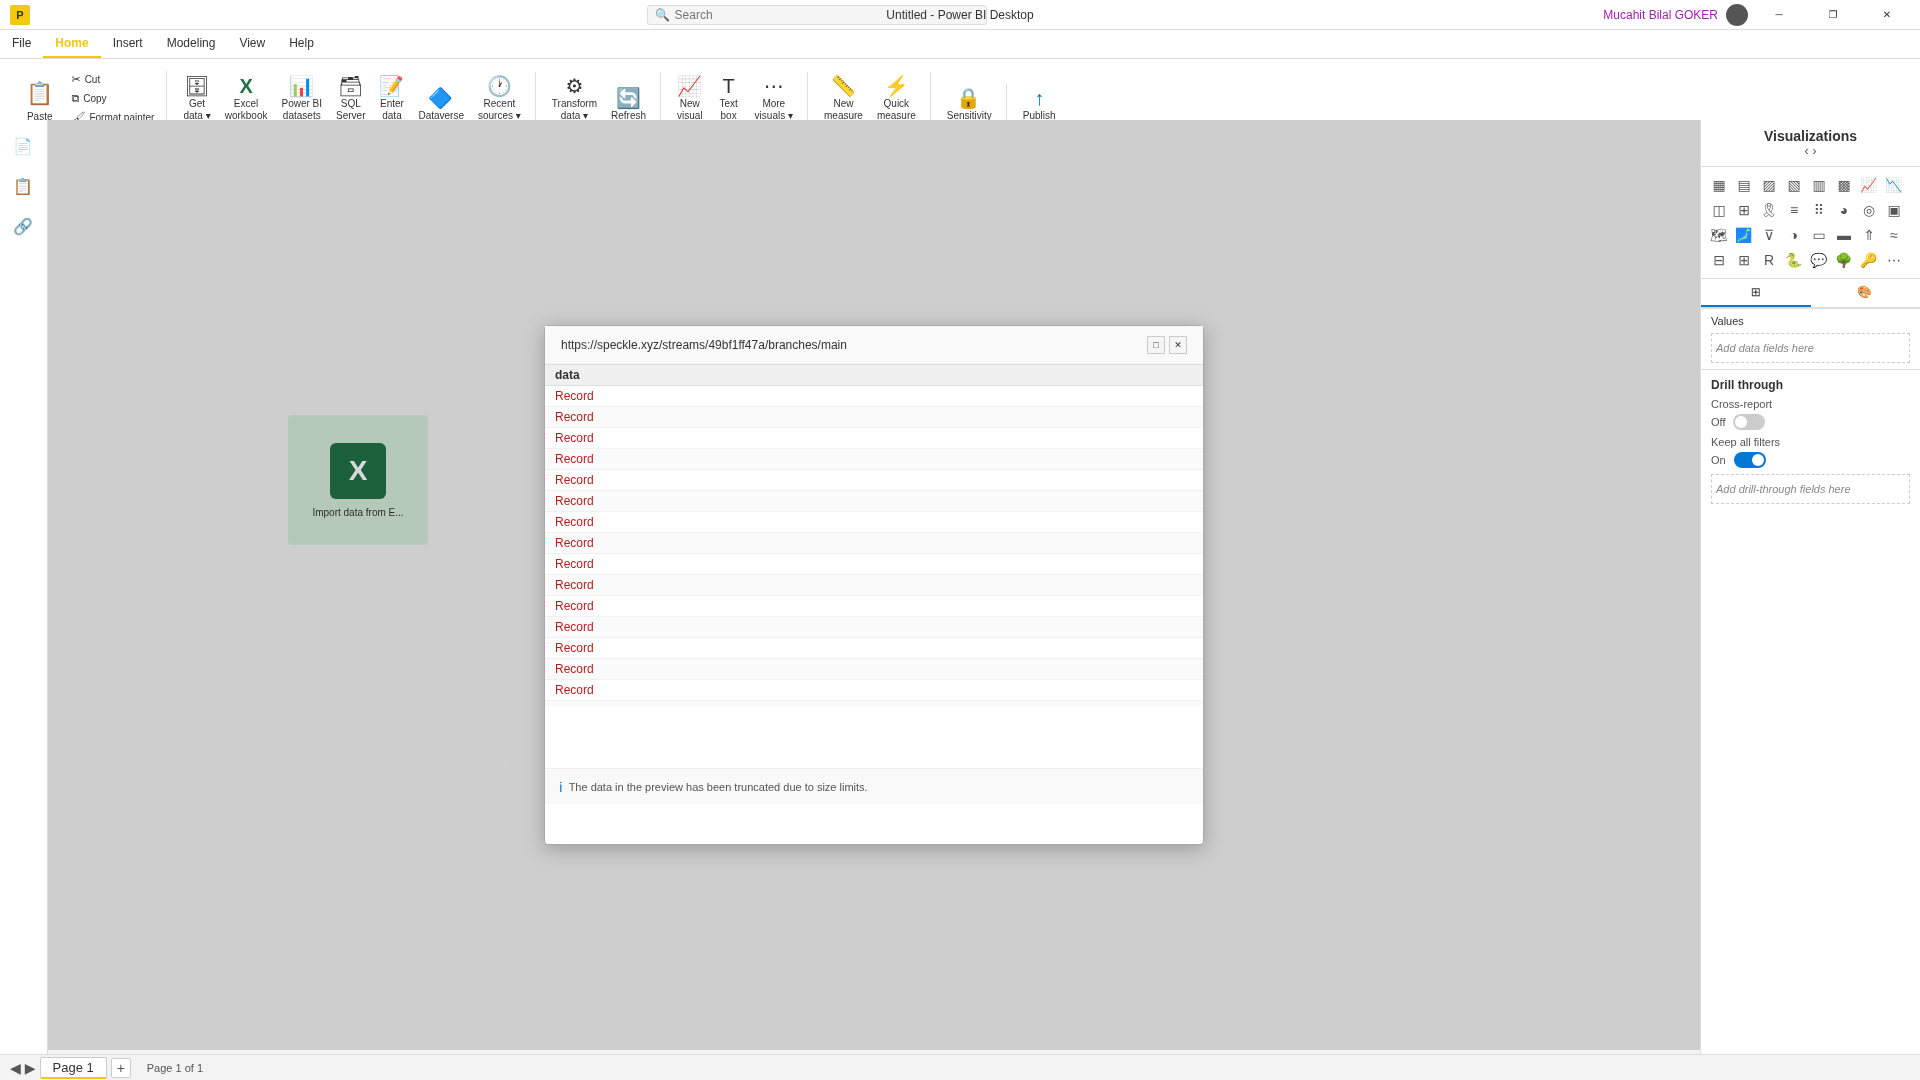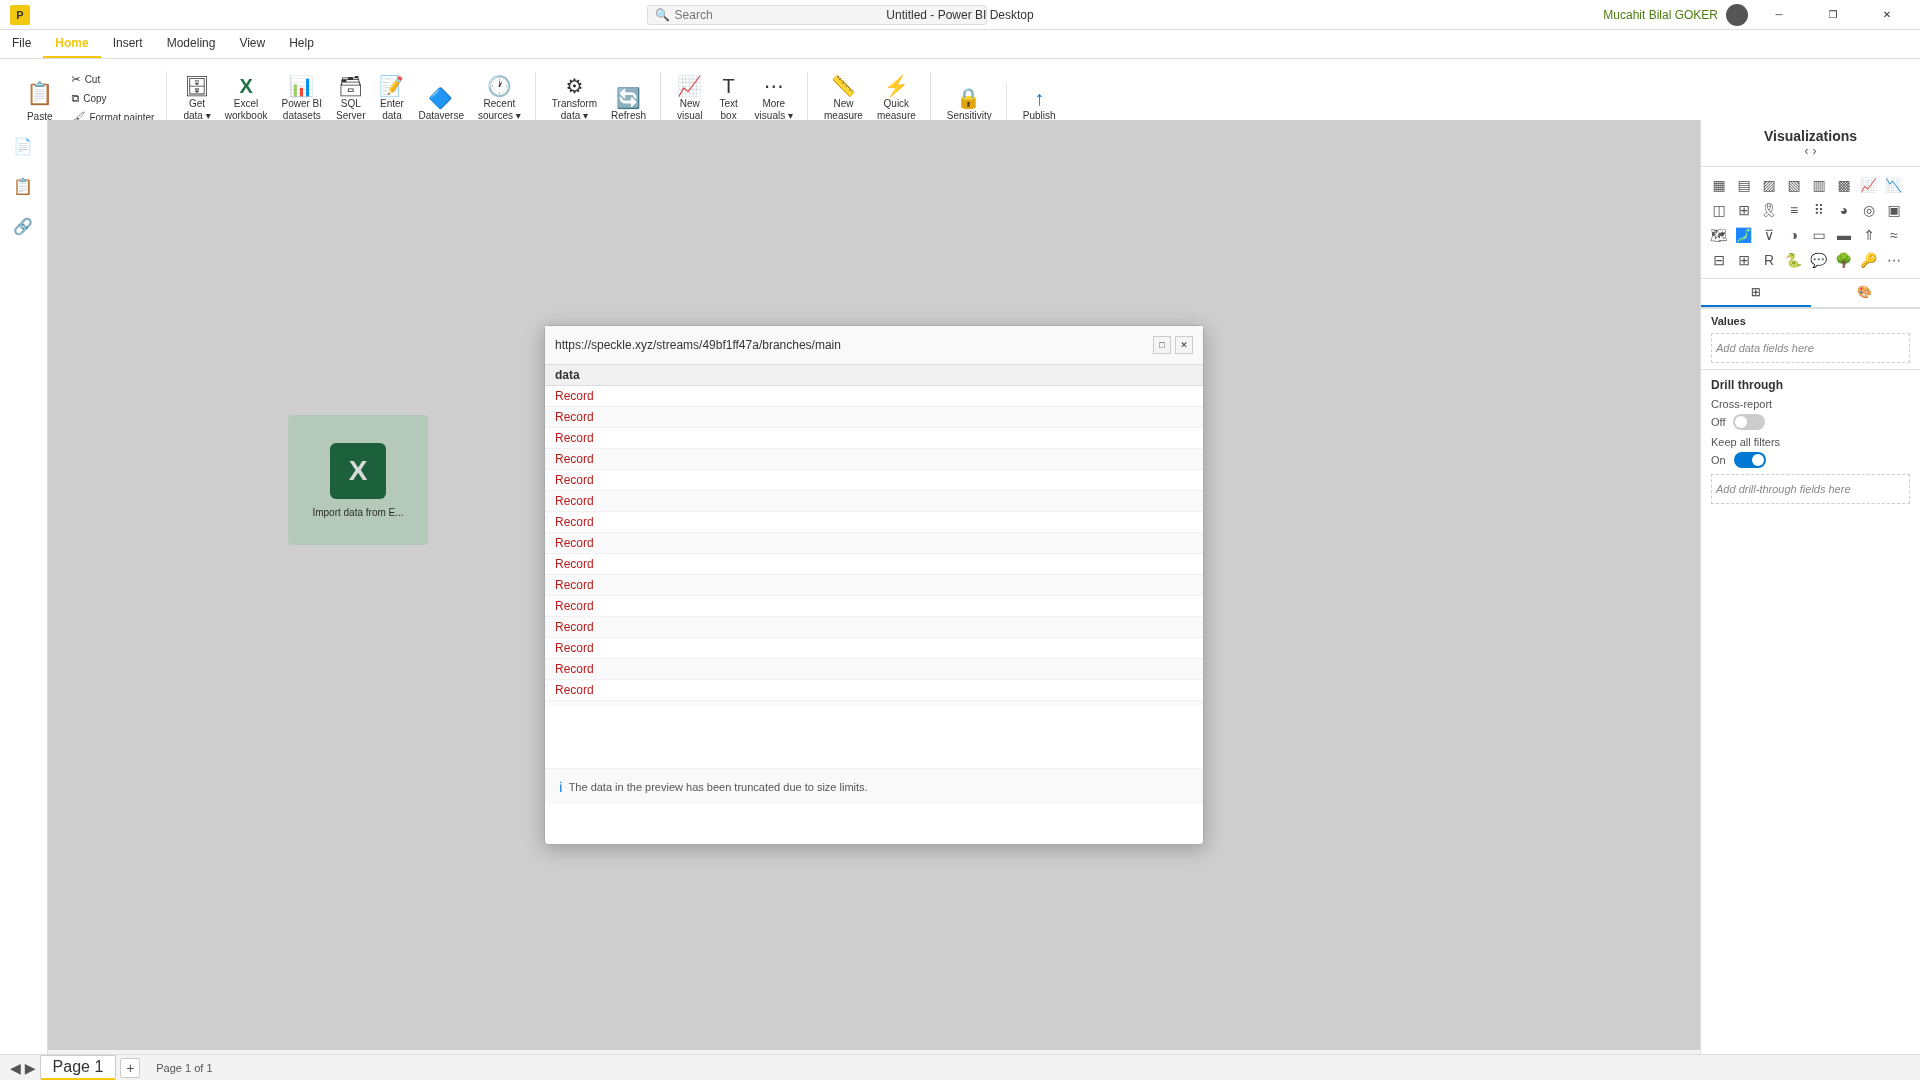--- a/index.html
+++ b/index.html
@@ -8,21 +8,21 @@
     
     .title-bar {
       display: flex; align-items: center; justify-content: space-between;
       background: #fff; height: 30px; padding: 0 10px;
       border-bottom: 1px solid #ddd;
     }
     .title-bar-title { font-size: 12px; color: #333; position: absolute; left: 50%; transform: translateX(-50%); }
     .title-bar-search { display: flex; align-items: center; background: #f5f5f5; border: 1px solid #ddd; border-radius: 3px; padding: 2px 8px; width: 340px; }
     .title-bar-search input { border: none; background: transparent; font-size: 12px; width: 280px; outline: none; }
     .title-bar-right { display: flex; align-items: center; gap: 8px; }
-    .title-bar-user { font-size: 12px; color: #4d7c0f; }
+    .title-bar-user { font-size: 12px; color: #a21caf; }
     .win-btn { width: 46px; height: 30px; display: flex; align-items: center; justify-content: center; cursor: pointer; font-size: 10px; background: transparent; border: none; }
 
     
     .ribbon { background: #fff; border-bottom: 1px solid #ddd; }
     .ribbon-tabs { display: flex; padding: 0 0; border-bottom: 1px solid #ddd; }
     .ribbon-tab { padding: 6px 12px; font-size: 12px; cursor: pointer; color: #333; }
     .ribbon-tab.active { color: #f2c811; border-bottom: 2px solid #f2c811; font-weight: 600; }
     .ribbon-content { display: flex; align-items: flex-end; padding: 4px 10px; gap: 2px; min-height: 88px; }
     .ribbon-group { display: flex; flex-direction: column; align-items: stretch; border-right: 1px solid #e0e0e0; padding: 0 8px; min-width: 60px; }
     .ribbon-group-items { display: flex; align-items: flex-end; gap: 2px; flex: 1; }
@@ -43,21 +43,21 @@
     .right-panel-title { font-size: 14px; font-weight: 600; color: #333; }
     .right-panel-arrows { display: flex; gap: 4px; }
     .right-panel-arrow { cursor: pointer; font-size: 12px; color: #555; }
 
     
     .viz-grid { display: flex; flex-wrap: wrap; padding: 6px; gap: 1px; }
     .viz-icon { width: 24px; height: 24px; display: flex; align-items: center; justify-content: center; cursor: pointer; border-radius: 2px; font-size: 14px; color: #555; }
 
     
     .viz-section { border-top: 1px solid #ddd; padding: 6px 10px; }
-    .viz-section-title { font-size: 11px; font-weight: 700; color: #333; margin-bottom: 6px; }
+    .viz-section-title { font-size: 11px; font-weight: 400; color: #333; margin-bottom: 6px; }
     .viz-section-content { font-size: 11px; color: #888; font-style: italic; min-height: 30px; border: 1px dashed #ccc; padding: 4px; display: flex; align-items: center; }
     .drill-section { padding: 8px 10px; border-top: 1px solid #ddd; }
     .drill-title { font-size: 12px; font-weight: 600; color: #333; margin-bottom: 6px; }
     .drill-label { font-size: 11px; color: #555; margin-bottom: 4px; }
     .toggle-row { display: flex; align-items: center; gap: 8px; margin-bottom: 6px; }
     .toggle { width: 32px; height: 16px; background: #ccc; border-radius: 8px; position: relative; cursor: pointer; }
     .toggle.on { background: #0078d4; }
     .toggle-knob { width: 12px; height: 12px; background: #fff; border-radius: 50%; position: absolute; top: 2px; left: 2px; transition: left 0.2s; }
     .toggle.on .toggle-knob { left: 18px; }
     .drill-drop { font-size: 11px; color: #888; font-style: italic; min-height: 30px; border: 1px dashed #ccc; padding: 4px; display: flex; align-items: center; margin-top: 4px; }
@@ -66,21 +66,21 @@
     .main-canvas { position: absolute; left: 48px; top: 120px; right: 220px; bottom: 30px; background: #f3f3f3; display: flex; align-items: center; justify-content: center; overflow: hidden; }
 
     
     .excel-card { position: absolute; left: 200px; top: 240px; background: #d4edda; width: 140px; height: 130px; border-radius: 4px; display: flex; flex-direction: column; align-items: center; justify-content: center; padding: 10px; }
     .excel-icon { width: 56px; height: 56px; background: #217346; border-radius: 6px; display: flex; align-items: center; justify-content: center; color: #fff; font-size: 28px; font-weight: bold; margin-bottom: 8px; }
     .excel-label { font-size: 10px; color: #333; text-align: left; }
 
     
     .modal-overlay { position: absolute; top: 0; left: 0; right: 0; bottom: 0; background: rgba(0,0,0,0.15); display: flex; align-items: center; justify-content: center; z-index: 100; }
     .modal { background: #fff; border: 1px solid #aaa; border-radius: 4px; width: 660px; min-height: 520px; display: flex; flex-direction: column; box-shadow: 0 4px 20px rgba(0,0,0,0.25); }
-    .modal-url-bar { display: flex; align-items: center; justify-content: space-between; padding: 10px 10px; border-bottom: 1px solid #ddd; background: #f9f9f9; }
+    .modal-url-bar { display: flex; align-items: center; justify-content: space-between; padding: 10px 16px; border-bottom: 1px solid #ddd; background: #f9f9f9; }
     .modal-url { font-size: 12px; color: #333; }
     .modal-win-btns { display: flex; gap: 4px; }
     .modal-win-btn { width: 18px; height: 18px; display: flex; align-items: center; justify-content: center; cursor: pointer; border: 1px solid #ccc; background: #f5f5f5; font-size: 9px; }
 
     .modal-body { flex: 1; display: flex; flex-direction: column; padding: 0; }
     .modal-table { flex: 1; overflow: hidden; }
     .modal-table-header { display: flex; background: #f0f0f0; border-bottom: 1px solid #ddd; padding: 3px 10px; }
     .modal-table-header-cell { font-size: 12px; font-weight: 600; color: #333; }
     .modal-table-body { overflow-y: auto; }
     .modal-table-row { padding: 3px 10px; border-bottom: 1px solid #f0f0f0; display: flex; align-items: center; }
@@ -92,21 +92,21 @@
     .notice-text { font-size: 11px; color: #555; }
 
     .modal-footer { display: flex; justify-content: flex-end; align-items: center; padding: 12px 14px; gap: 8px; border-top: 1px solid #ddd; background: #f9f9f9; }
     .btn-load { background: #f2c811; border: none; padding: 6px 18px; font-size: 12px; cursor: pointer; border-radius: 2px; font-weight: 600; color: #333; }
     .btn-transform { background: #fff; border: 1px solid #ccc; padding: 6px 14px; font-size: 12px; cursor: pointer; border-radius: 2px; color: #333; }
     .btn-cancel { background: #fff; border: 1px solid #ccc; padding: 6px 14px; font-size: 12px; cursor: pointer; border-radius: 2px; color: #333; }
 
     
     .status-bar { position: absolute; bottom: 0; left: 0; right: 0; height: 26px; background: #f3f3f3; border-top: 1px solid #ddd; display: flex; align-items: center; padding: 0 10px; font-size: 11px; color: #555; gap: 16px; }
     .page-tabs { display: flex; align-items: center; gap: 4px; }
-    .page-tab { background: #fff; border: 1px solid #ccc; padding: 2px 12px; font-size: 16px; cursor: pointer; border-radius: 2px; color: #333; }
+    .page-tab { background: #fff; border: 1px solid #ccc; padding: 2px 12px; font-size: 13px; cursor: pointer; border-radius: 2px; color: #333; }
     .page-tab.active { border-bottom: 2px solid #f2c811; }
     .page-add { width: 20px; height: 20px; display: flex; align-items: center; justify-content: center; cursor: pointer; border: 1px solid #ccc; background: #fff; border-radius: 2px; font-size: 14px; color: #555; }
 
     
     .filters-panel { position: absolute; right: 220px; top: 120px; width: 30px; background: #f9f9f9; border-left: 1px solid #ddd; border-right: 1px solid #ddd; height: calc(100% - 150px); display: flex; flex-direction: column; align-items: center; padding: 8px 0; }
     .filters-label { writing-mode: vertical-rl; text-orientation: mixed; font-size: 11px; color: #555; transform: rotate(180deg); margin-top: 8px; cursor: pointer; }
     .filters-icon { font-size: 14px; color: #555; cursor: pointer; }
 
     
     .viz-tabs { display: flex; border-bottom: 1px solid #ddd; }

